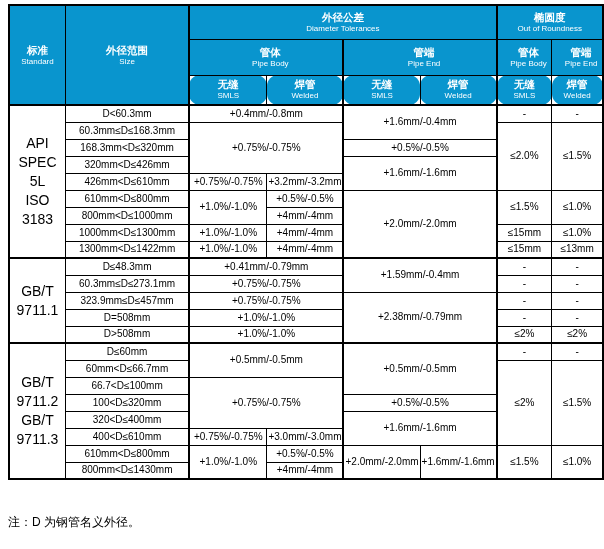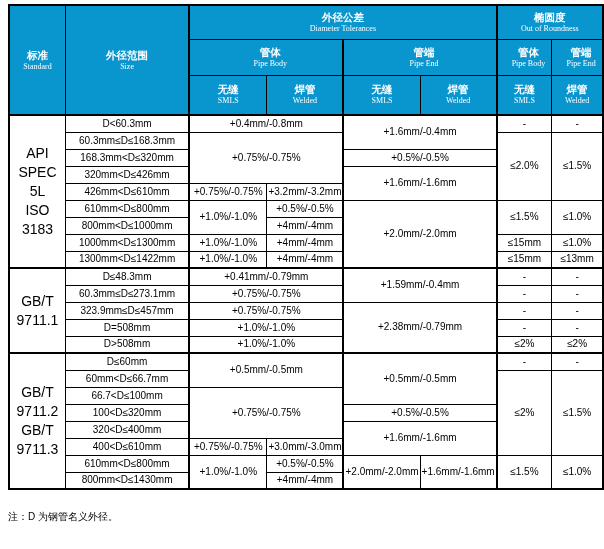--- a/index.html
+++ b/index.html
@@ -45,41 +45,41 @@
   }
   thead th {
     background: var(--header_bg);
     color: var(--header_text);
     font-weight: normal;
     padding: 2px 0;
   }
   thead { border-bottom: 2px solid var(--border); }
   thead tr.hr1 th { height: 34px; }
   thead tr.hr2 th { height: 36px; padding-left: 8px; }
-  thead tr.hr3 th { height: 40px; }
+  thead tr.hr3 th { height: 30px; border-radius: 11px; }
   .zh { display: block; font-size: 10.5px; font-weight: bold; line-height: 13px; }
-  .en { display: block; font-size: 8px; line-height: 10px; font-family: Liberation Serif, serif; }
+  .en { display: block; font-size: 8px; line-height: 10px; }
   tbody td {
     height: 17px;
     font-size: 10px;
     line-height: 12px;
     white-space: nowrap;
   }
   td.c-std {
     white-space: pre-line;
     line-height: 19px;
     font-size: 14px;
   }
   
   .gl { border-left: 2px solid var(--border); }
   
   tr.section-start td { border-top: 2px solid var(--border); }
   .notes {
-    margin: 16px 0 0 8px;
-    font-size: 10px;
+    margin: 32px 0 0 8px;
+    font-size: 12px;
     color: var(--body_text);
   }
   .notes div { line-height: 21px; }
 </style>
 </head>
 <body>
 
 <div class="page">
   <table class="tol">
     <colgroup>

